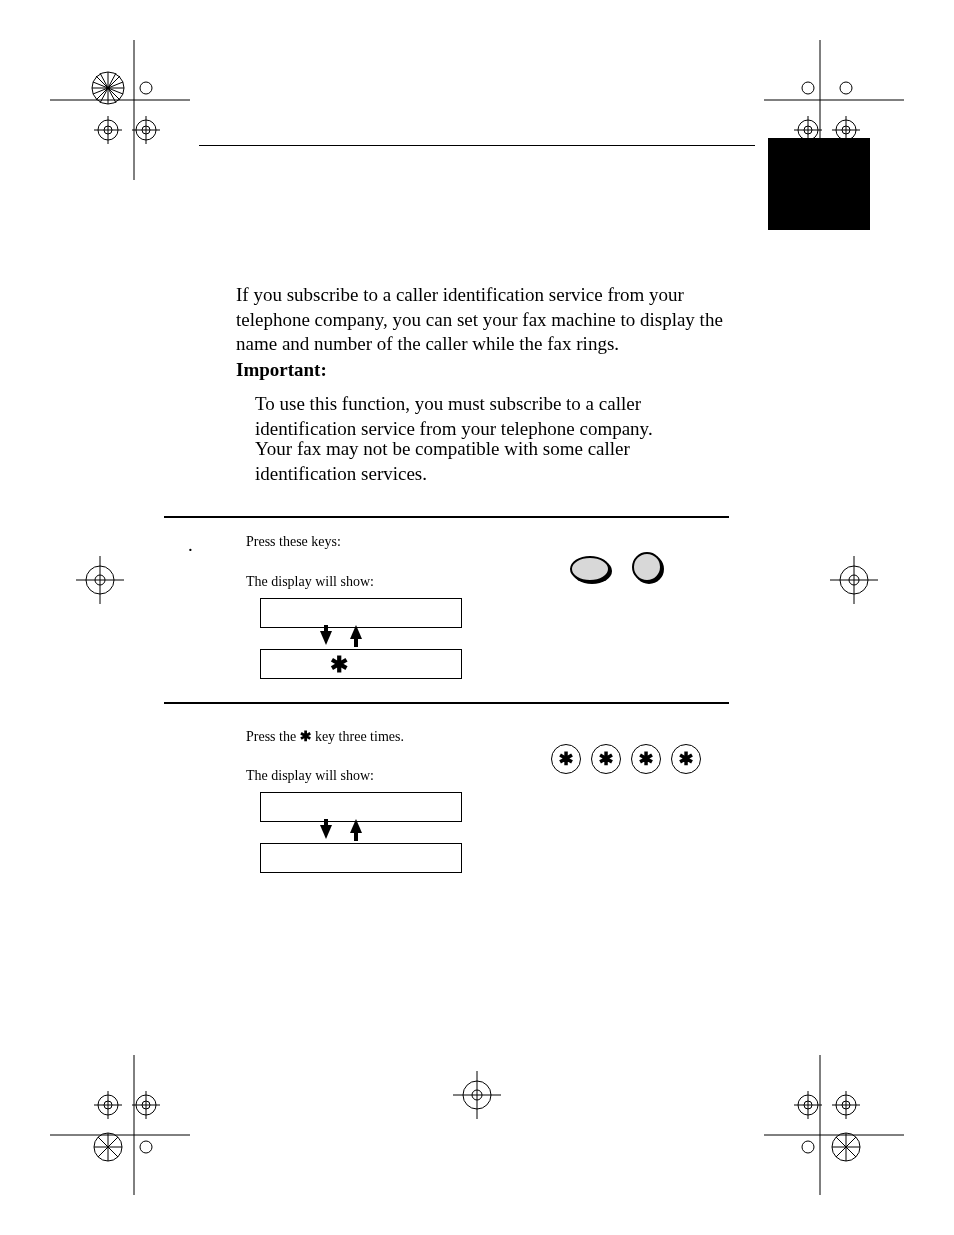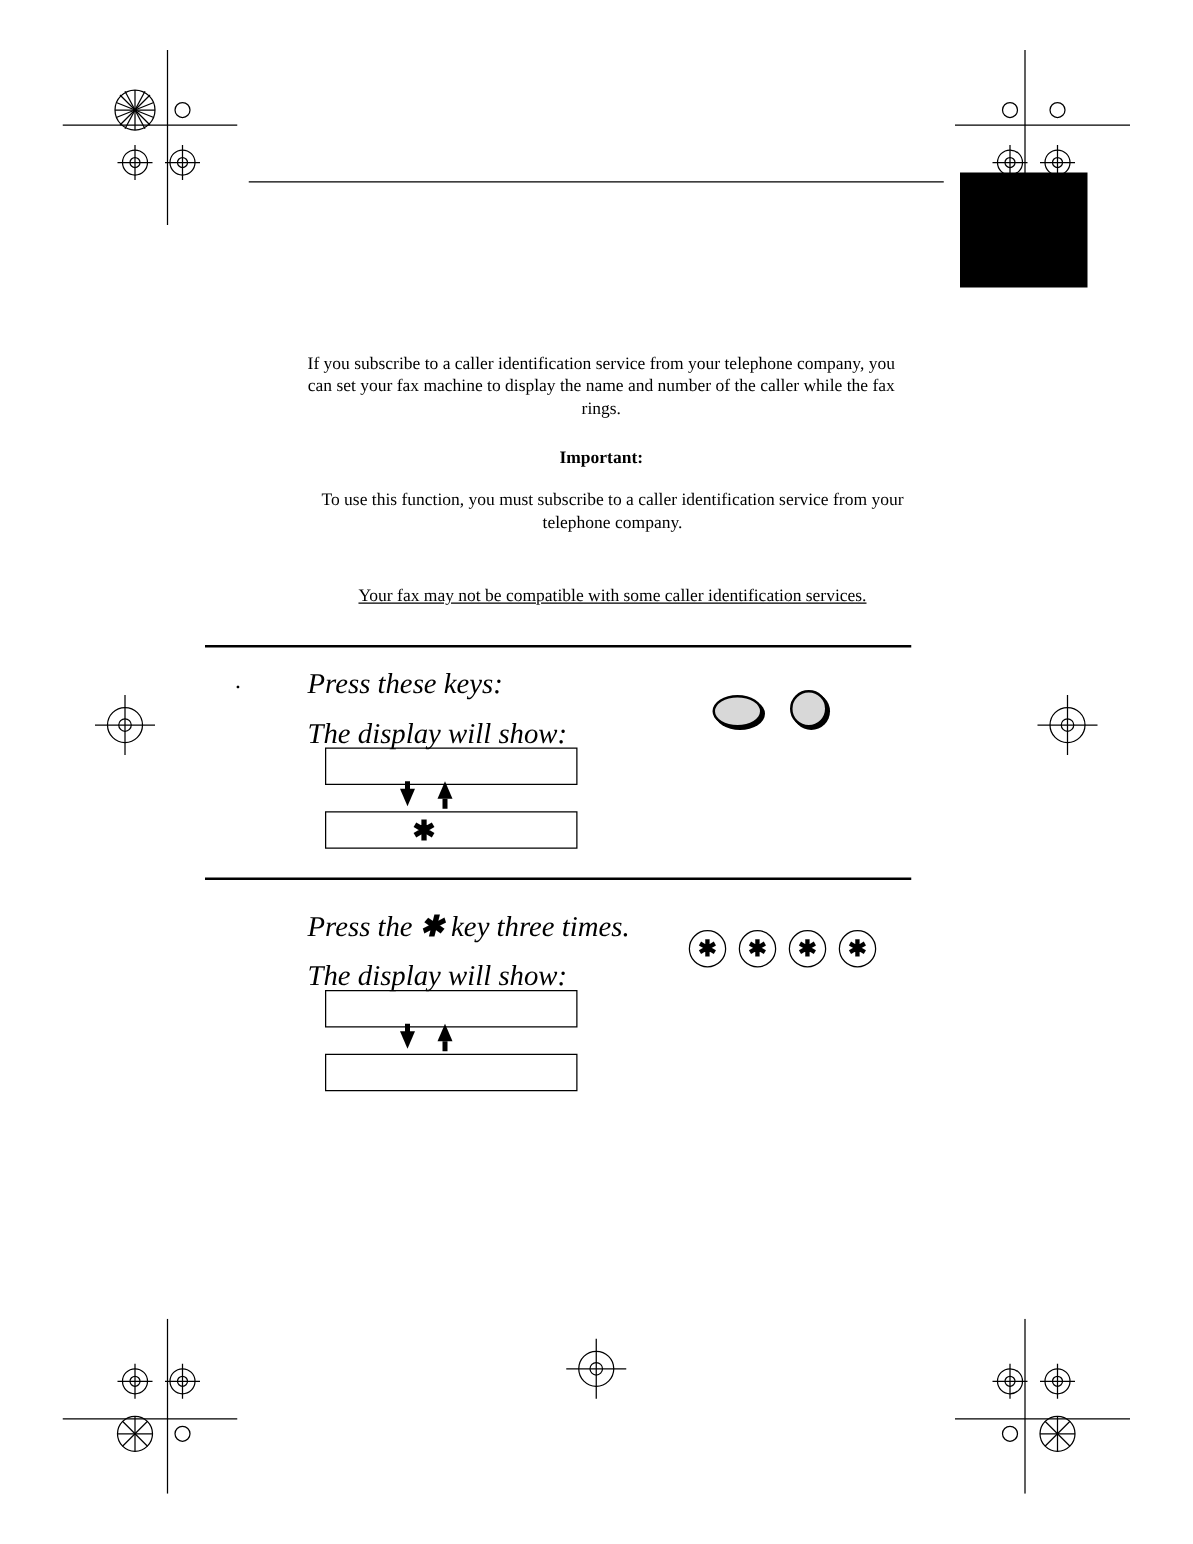--- a/index.html
+++ b/index.html
@@ -1,27 +1,27 @@
 <!DOCTYPE html>
 <html><head>
 <meta charset="utf-8">
 <style>
   html,body{margin:0;padding:0;background:#fff;font-family:Georgia,'Times New Roman',serif;color:#000;}
   .page{position:relative;width:954px;height:1235px;margin:0 auto;}
   .black-tab{position:absolute;top:138px;right:84px;width:102px;height:92px;background:#000;}
   .hr-top{position:absolute;left:199px;top:145px;width:556px;border-top:1.5px solid #000;}
-  .body-text{position:absolute;left:236px;width:490px;font-size:14px;line-height:1.3;text-align:center;}
+  .body-text{position:absolute;left:236px;width:490px;font-size:19px;line-height:1.3;}
   .p1{top:283px;}
   .imp{top:358px;font-weight:bold;}
   .p2{top:392px;left:255px;width:470px;}
-  .p3{top:469px;left:255px;width:470px;text-decoration:underline;}
+  .p3{top:437px;left:255px;width:470px;}
   .hr-mid{position:absolute;left:164px;top:516px;width:565px;border-top:2px solid #000;}
   .step-num{position:absolute;left:188px;font-size:19px;}
   .step-num.s1{top:534px;}
-  .step-txt{position:absolute;left:246px;font-size:23px;font-style:italic;}
+  .step-txt{position:absolute;left:246px;font-size:14px;}
   .st1a{top:534px;}
   .st1b{top:574px;}
   .display-box{position:absolute;left:260px;width:200px;height:28px;border:1.6px solid #000;}
   .db1{top:598px;}
   .db2{top:649px;}
   .arrows{position:absolute;left:320px;width:80px;height:20px;}
   .ar1{top:628px;}
   .arrow-down,.arrow-up{display:inline-block;width:0;height:0;}
   .arrow-down{border-left:6px solid transparent;border-right:6px solid transparent;border-top:14px solid #000;margin-right:18px;position:relative;top:3px;}
   .arrow-down::before{content:"";position:absolute;left:-2px;top:-20px;width:4px;height:8px;background:#000;}

